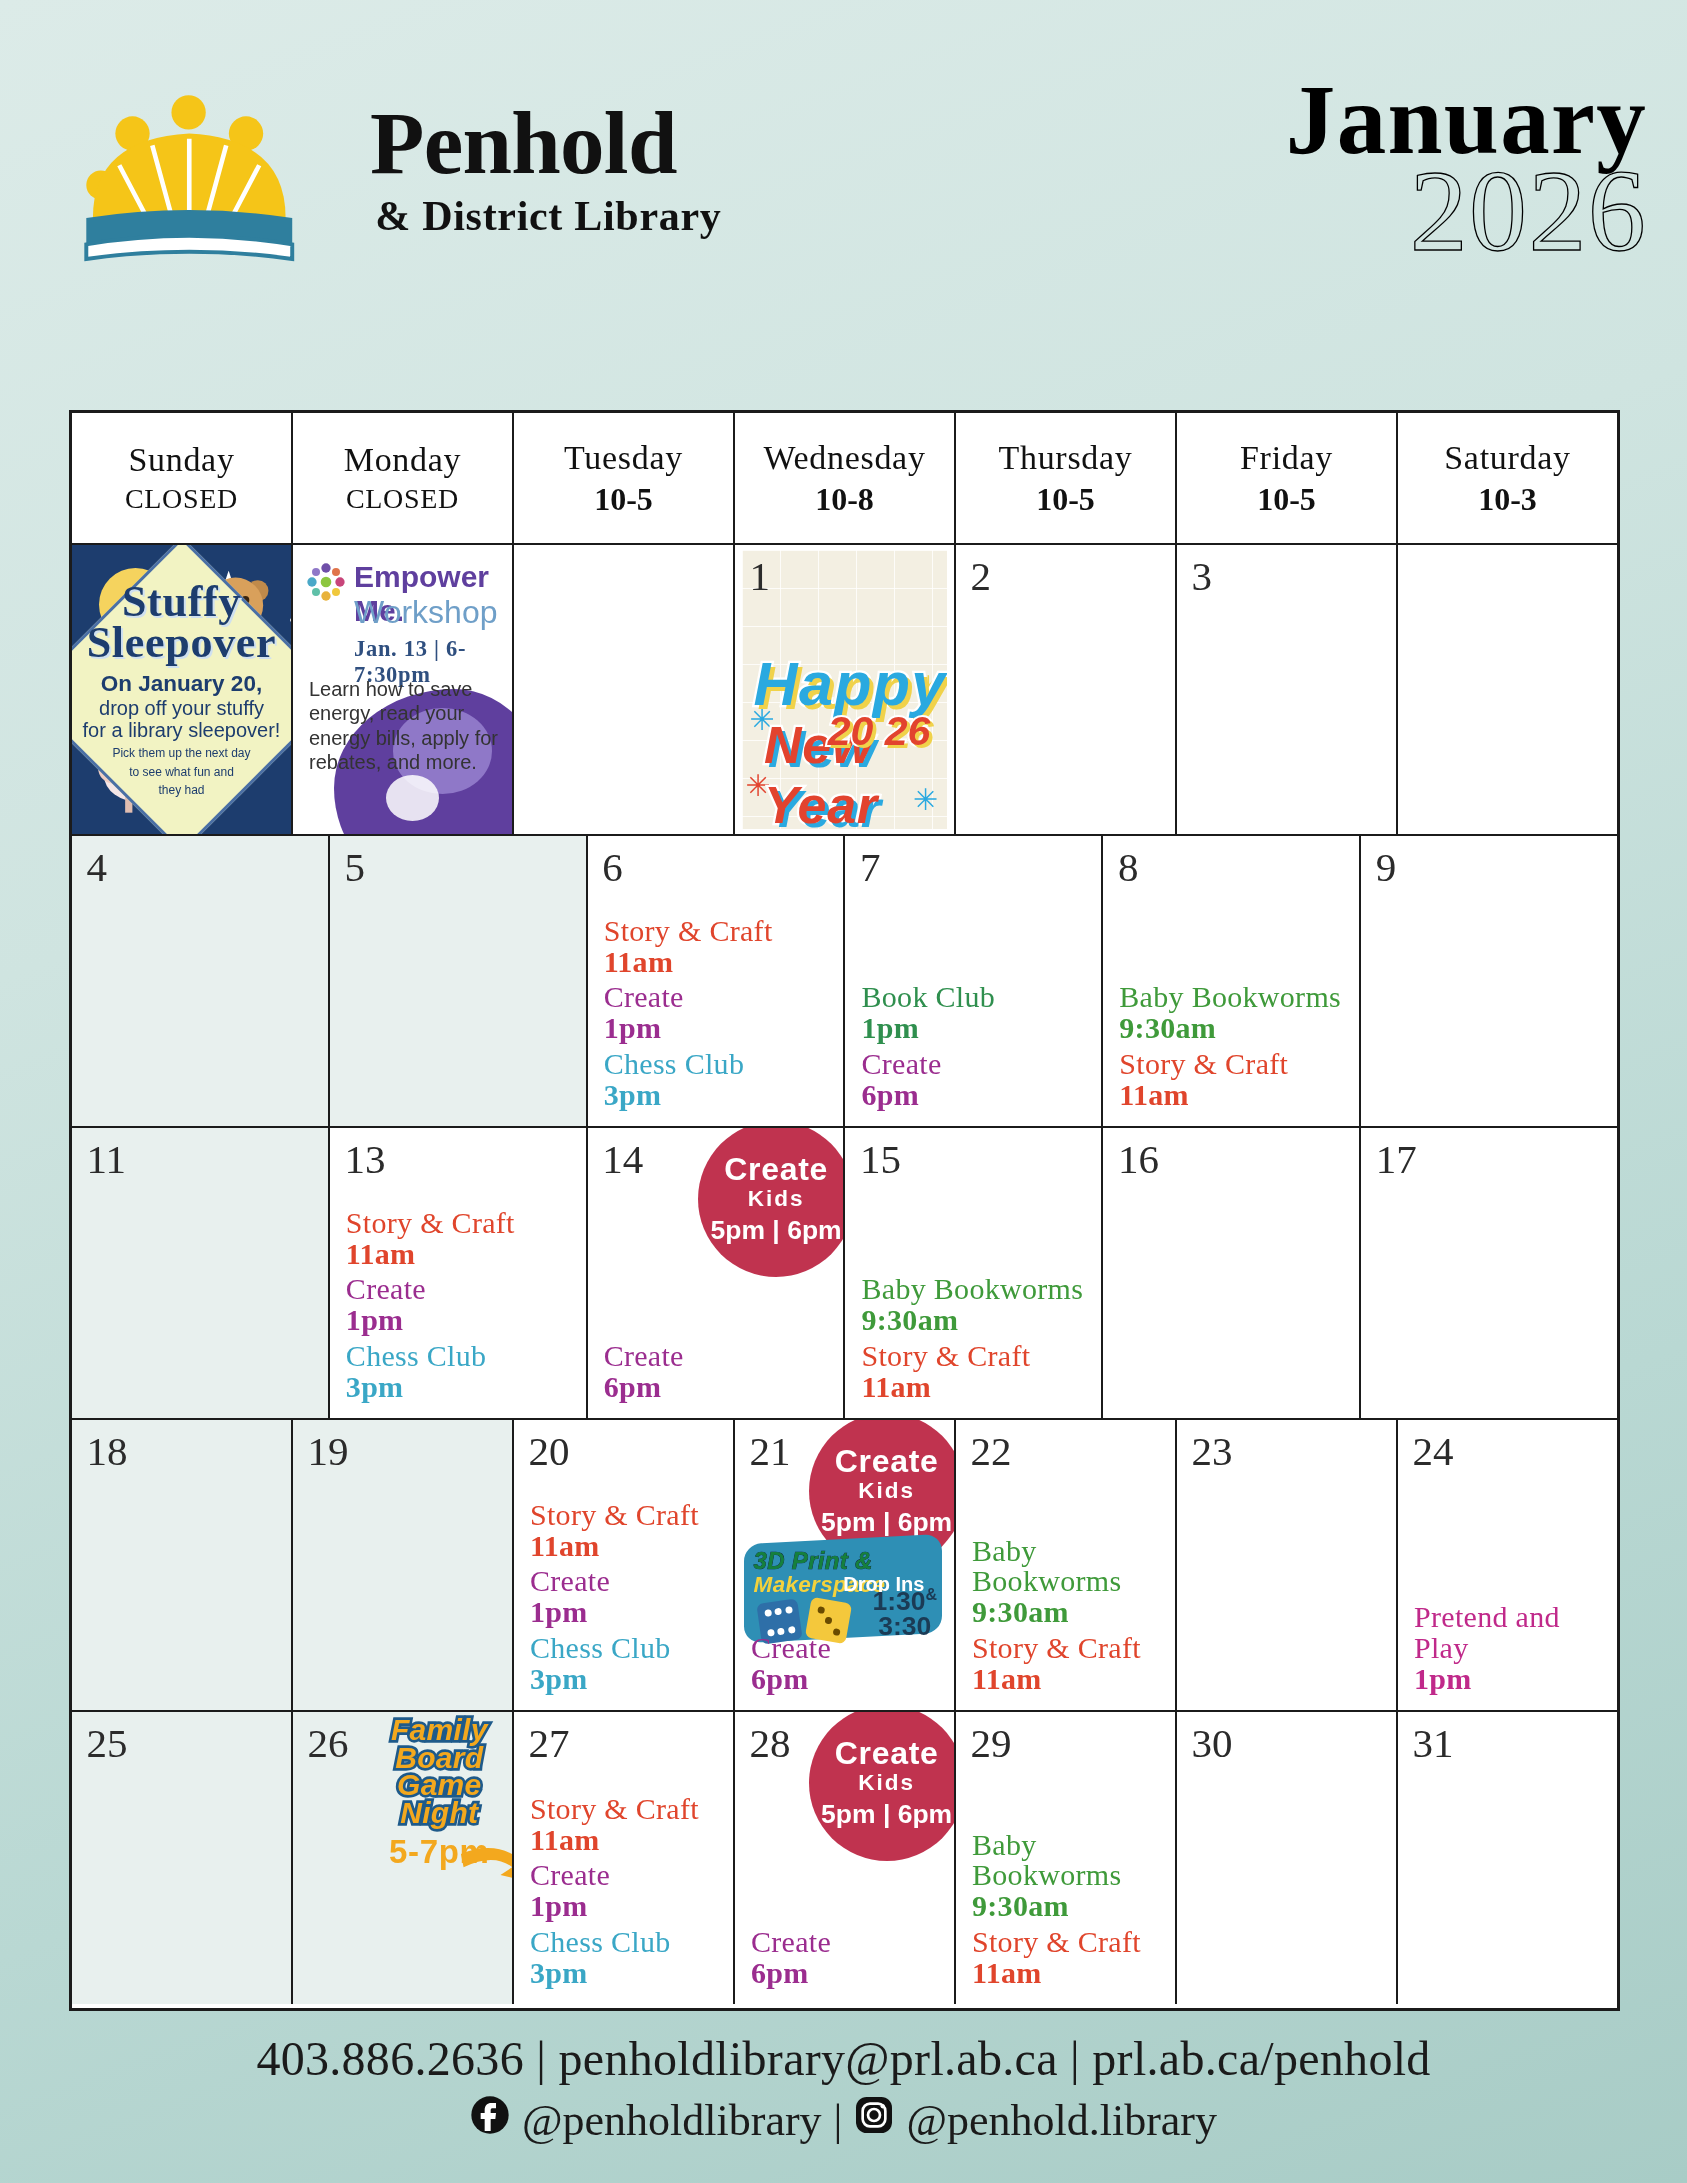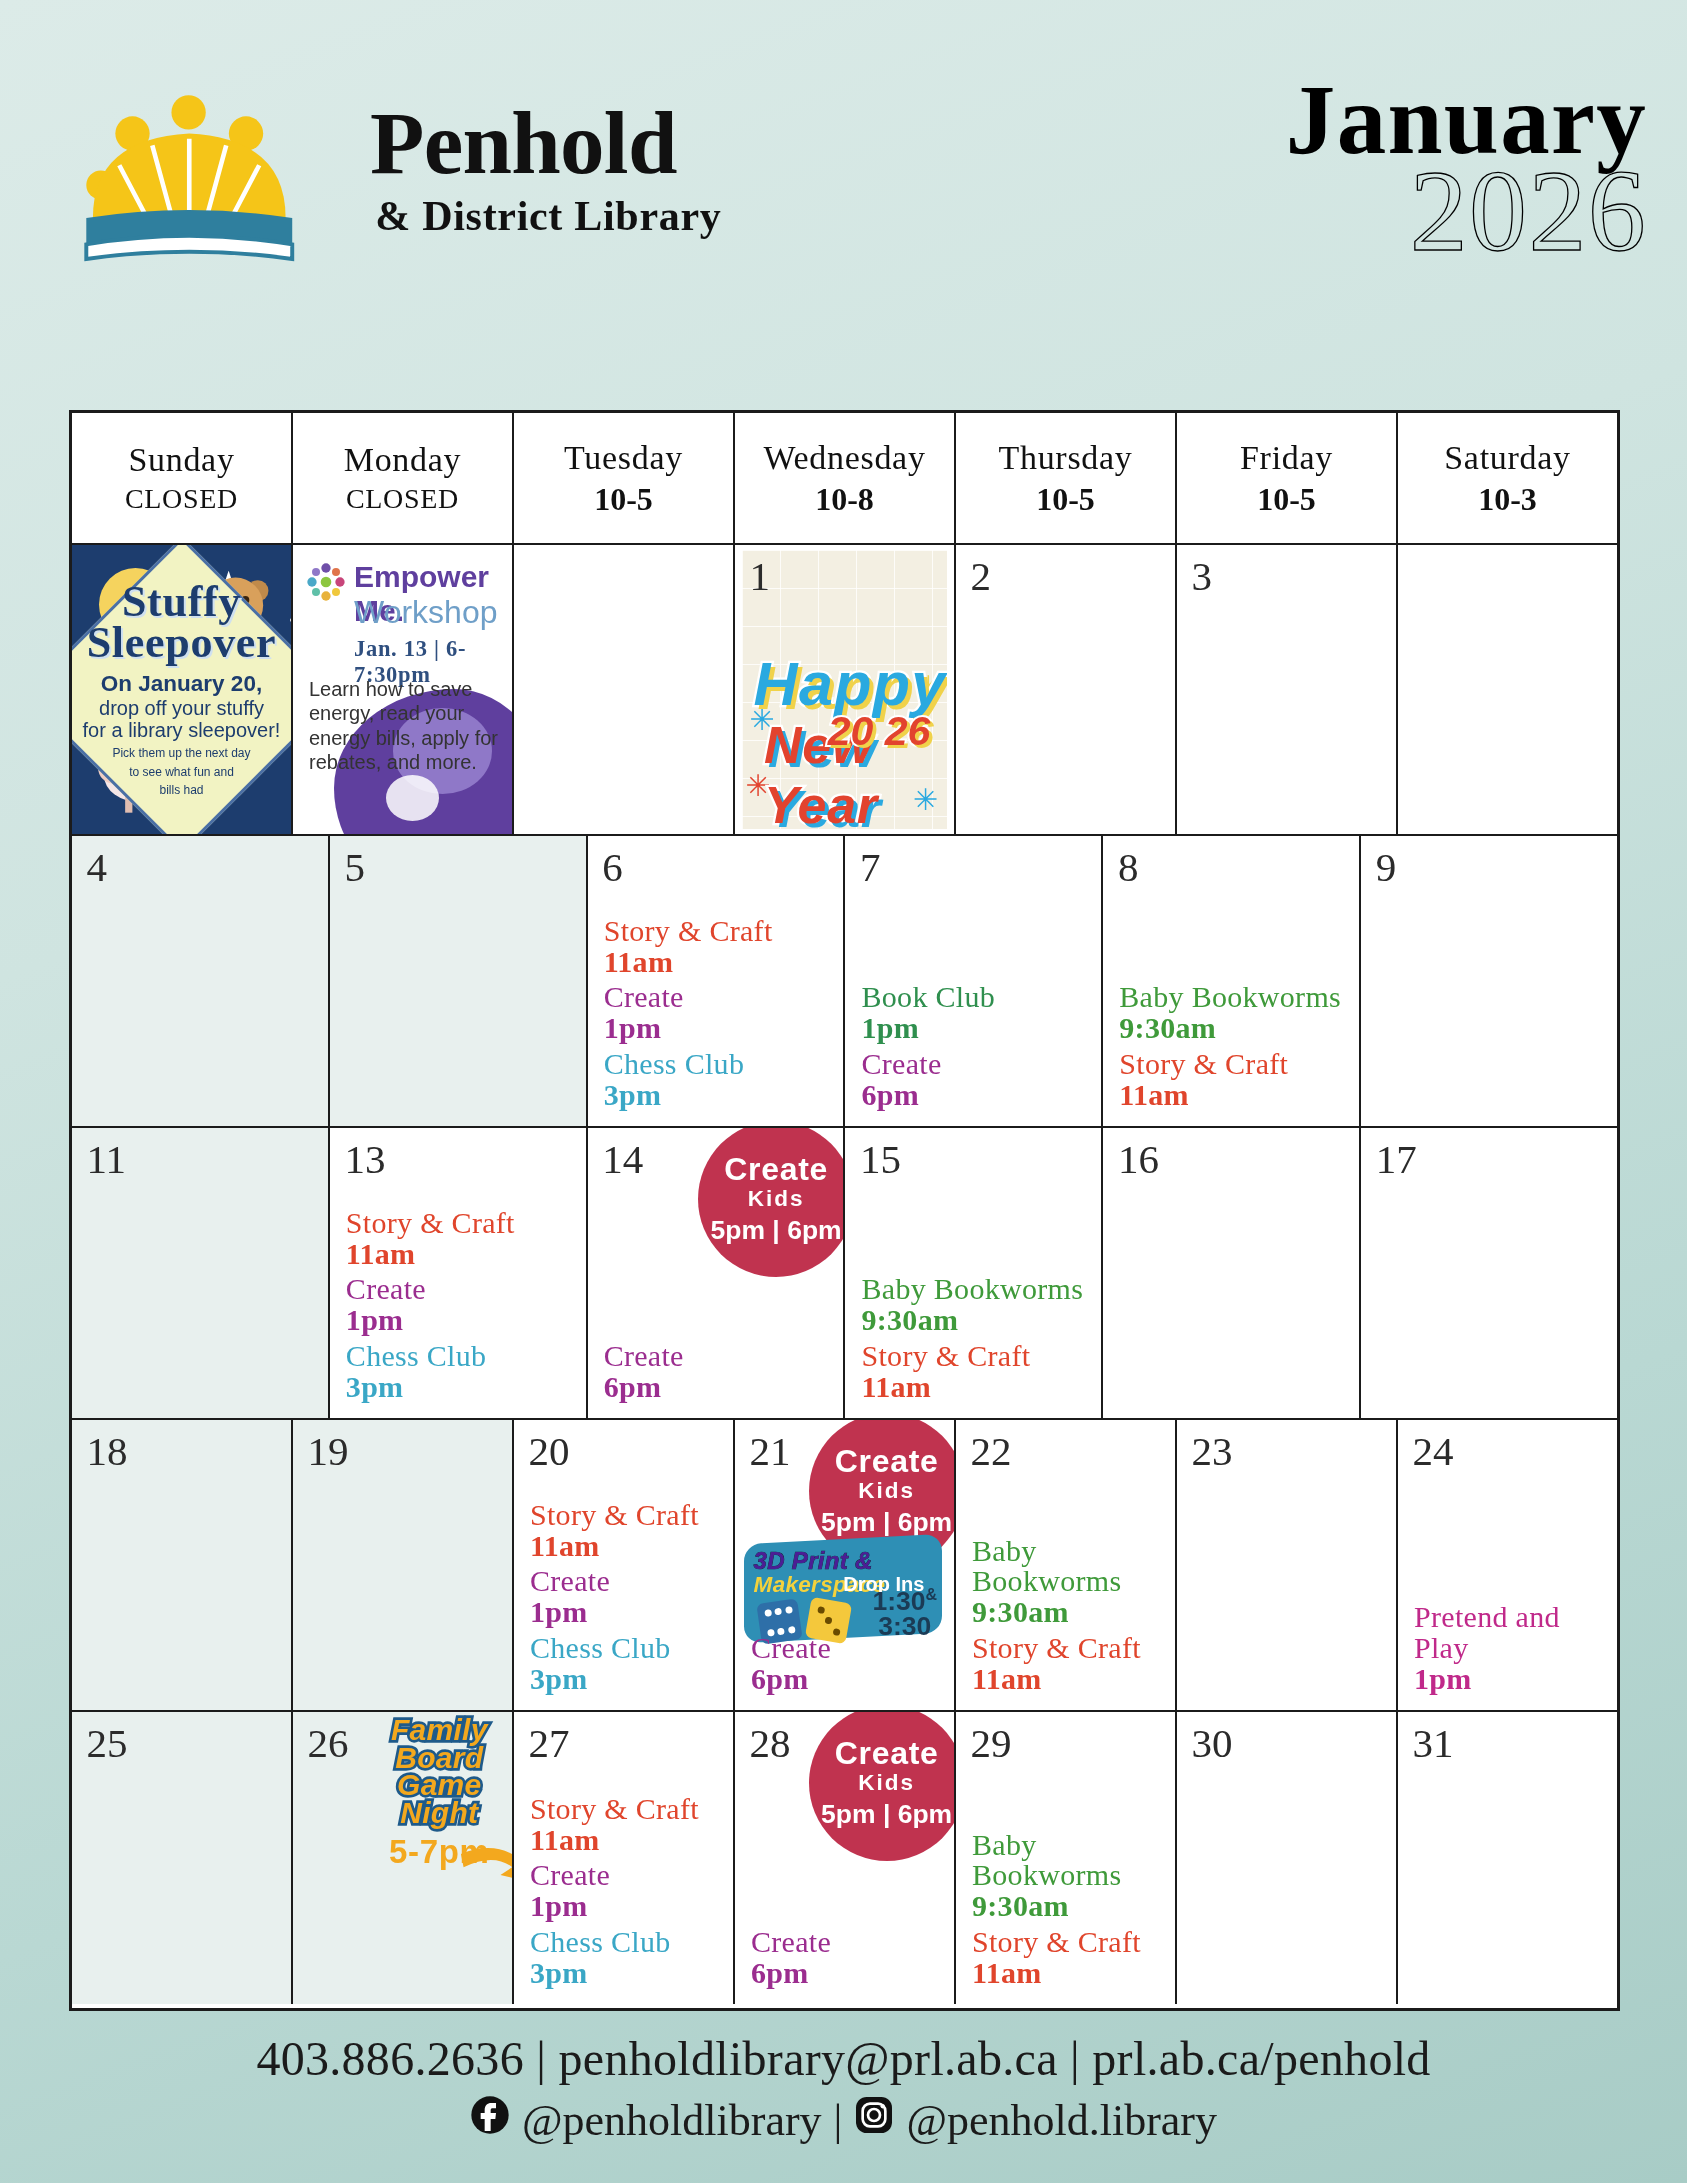--- a/index.html
+++ b/index.html
@@ -139,21 +139,21 @@
      letter-spacing:0.7px;line-height:1;}
   .createkids .ck2{font-family:"Liberation Sans",sans-serif;font-weight:bold;font-size:22.5px;
      letter-spacing:2px;line-height:1.2;}
   .createkids .ck3{font-family:"Liberation Sans",sans-serif;font-weight:bold;font-size:26.5px;margin-top:2.6px;}
 
   
   .maker{position:absolute;left:9.3px;top:119px;width:198px;height:106px;}
   .maker .mbg{position:absolute;left:0;top:0;width:198px;height:99px;background:#2e8fb5;
       border-radius:17px;transform:skewY(-3deg);}
   .maker .m1{position:absolute;left:9.3px;top:8px;font-family:"Liberation Sans",sans-serif;
-      font-weight:bold;font-style:italic;font-size:24px;color:#4c1d95;letter-spacing:0.3px;
+      font-weight:bold;font-style:italic;font-size:24px;color:#15803d;letter-spacing:0.3px;
       -webkit-text-stroke:0.7px #123;paint-order:stroke fill;}
   .maker .m2{position:absolute;left:9.3px;top:33px;font-family:"Liberation Sans",sans-serif;
       font-weight:bold;font-style:italic;font-size:22.5px;color:#f4d23c;letter-spacing:0.3px;}
   .maker .m3{position:absolute;left:99px;top:34px;font-family:"Liberation Sans",sans-serif;
       font-weight:bold;font-size:20px;color:#fff;}
   .maker .times{position:absolute;right:5.3px;top:48px;font-family:"Liberation Sans",sans-serif;
       font-weight:bold;font-size:26.5px;color:#1b3b55;line-height:0.95;text-align:center;}
   .maker .times .sm{font-size:16px;vertical-align:super;}
   .dice{position:absolute;width:41px;height:41px;border-radius:6.6px;}
   .dice.blue{left:14.6px;top:62px;background:#2e6fa8;transform:rotate(-8deg);}
@@ -274,21 +274,21 @@
           </svg>
           <div class="diamond"></div>
           <div class="dcontent">
             <div class="t1">Stuffy</div>
             <div class="t1">Sleepover</div>
             <div class="t2">On January 20,</div>
             <div class="t3">drop off your stuffy</div>
             <div class="t3">for a library sleepover!</div>
             <div class="t4">Pick them up the next day</div>
             <div class="t4">to see what fun and</div>
-            <div class="t4">bills had</div>
+            <div class="t4">they had</div>
           </div>
         </div>
       </div>
 
       <div class="cell">
         <div class="empower">
           <div class="blob1"></div>
           <div class="blob2"></div>
           <div class="blob3"></div>
           <svg class="flower" viewBox="0 0 66 66">

